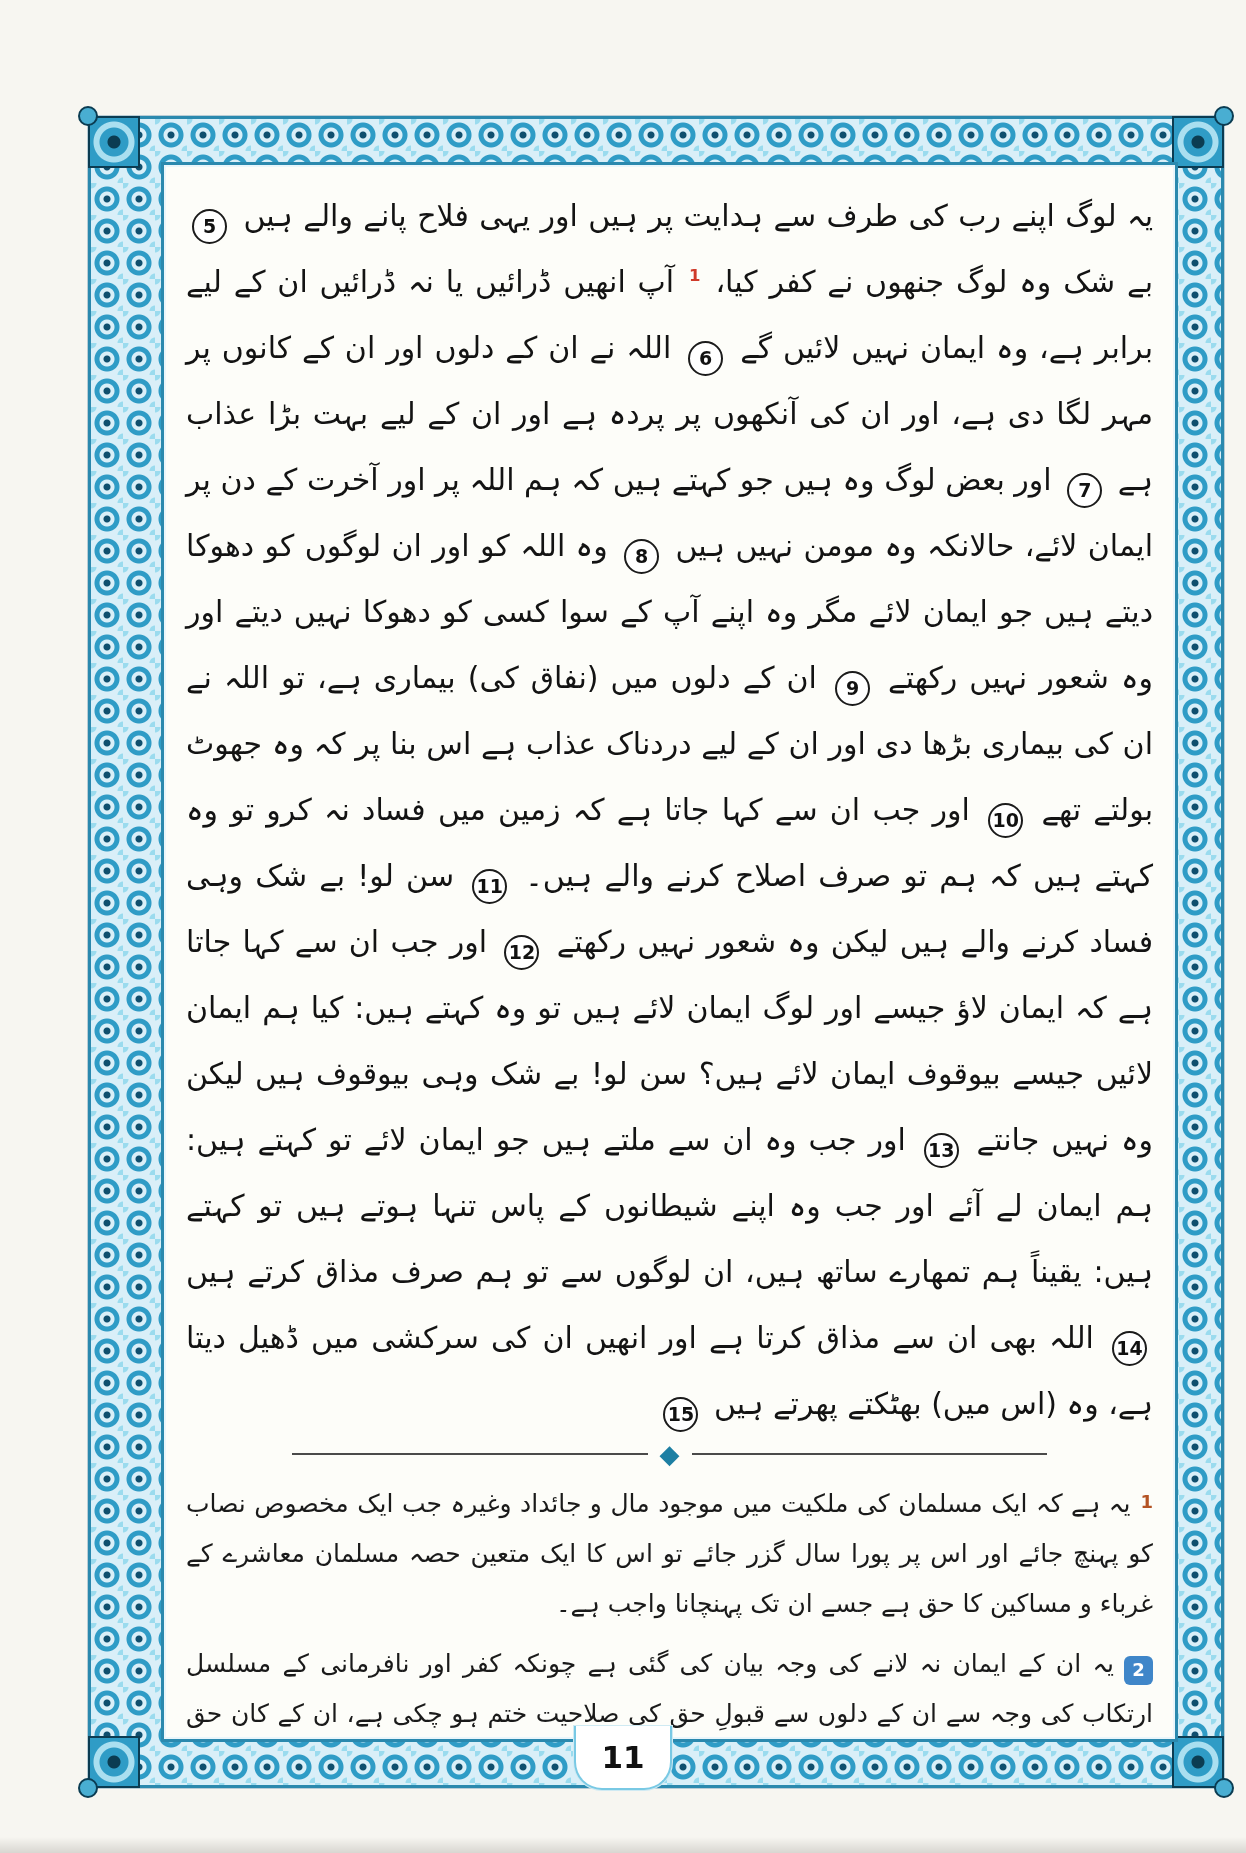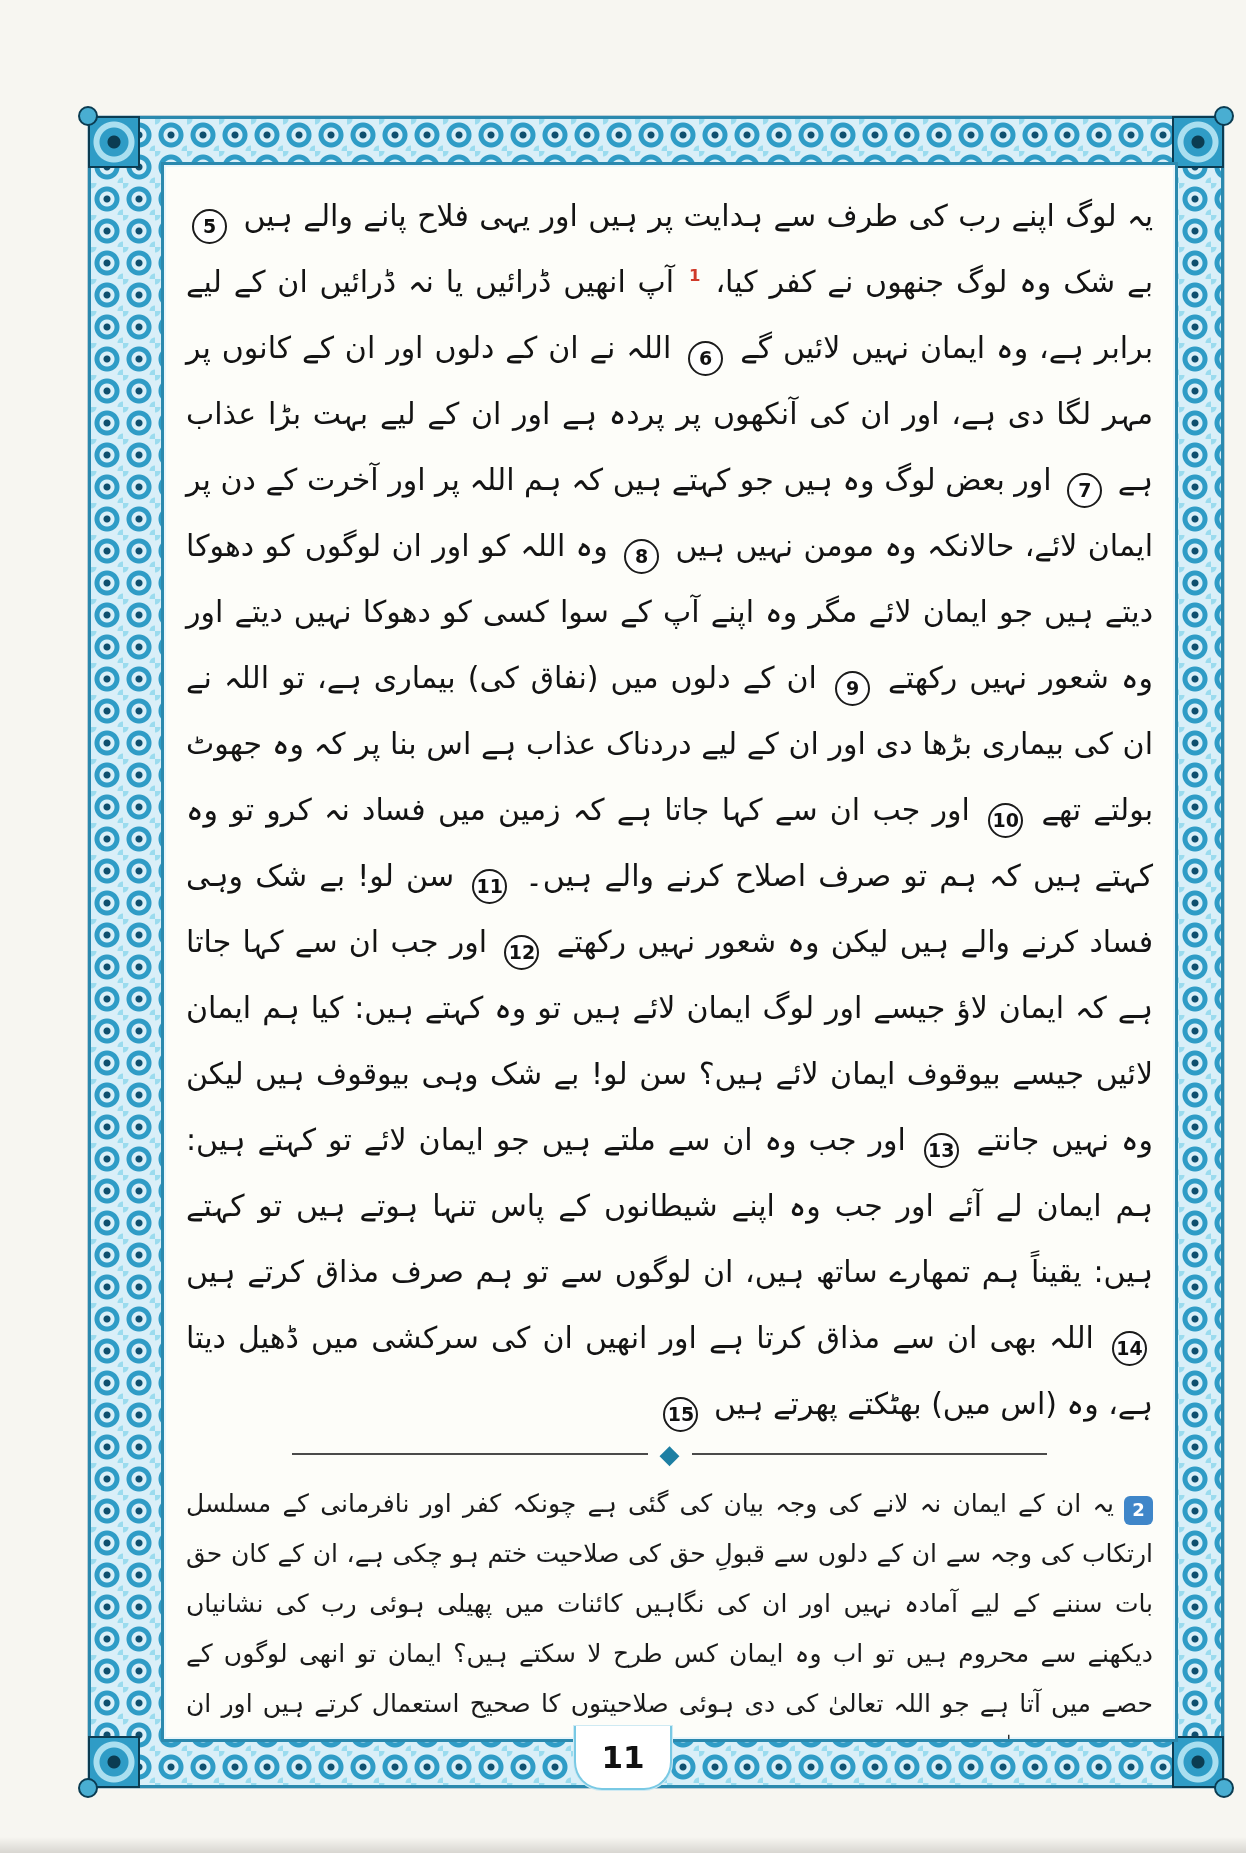--- a/index.html
+++ b/index.html
@@ -128,20 +128,21 @@
 
       <p class="main-text"> یہ لوگ اپنے رب کی طرف سے ہدایت پر ہیں اور یہی فلاح پانے والے ہیں <span class="verse-num">5</span> بے شک وہ لوگ جنھوں نے کفر کیا، <sup class="fn-sup">1</sup> آپ انھیں ڈرائیں یا نہ ڈرائیں ان کے لیے برابر ہے، وہ ایمان نہیں لائیں گے <span class="verse-num">6</span> اللہ نے ان کے دلوں اور ان کے کانوں پر مہر لگا دی ہے، اور ان کی آنکھوں پر پردہ ہے اور ان کے لیے بہت بڑا عذاب ہے <span class="verse-num">7</span> اور بعض لوگ وہ ہیں جو کہتے ہیں کہ ہم اللہ پر اور آخرت کے دن پر ایمان لائے، حالانکہ وہ مومن نہیں ہیں <span class="verse-num">8</span> وہ اللہ کو اور ان لوگوں کو دھوکا دیتے ہیں جو ایمان لائے مگر وہ اپنے آپ کے سوا کسی کو دھوکا نہیں دیتے اور وہ شعور نہیں رکھتے <span class="verse-num">9</span> ان کے دلوں میں (نفاق کی) بیماری ہے، تو اللہ نے ان کی بیماری بڑھا دی اور ان کے لیے دردناک عذاب ہے اس بنا پر کہ وہ جھوٹ بولتے تھے <span class="verse-num">10</span> اور جب ان سے کہا جاتا ہے کہ زمین میں فساد نہ کرو تو وہ کہتے ہیں کہ ہم تو صرف اصلاح کرنے والے ہیں۔ <span class="verse-num">11</span> سن لو! بے شک وہی فساد کرنے والے ہیں لیکن وہ شعور نہیں رکھتے <span class="verse-num">12</span> اور جب ان سے کہا جاتا ہے کہ ایمان لاؤ جیسے اور لوگ ایمان لائے ہیں تو وہ کہتے ہیں: کیا ہم ایمان لائیں جیسے بیوقوف ایمان لائے ہیں؟ سن لو! بے شک وہی بیوقوف ہیں لیکن وہ نہیں جانتے <span class="verse-num">13</span> اور جب وہ ان سے ملتے ہیں جو ایمان لائے تو کہتے ہیں: ہم ایمان لے آئے اور جب وہ اپنے شیطانوں کے پاس تنہا ہوتے ہیں تو کہتے ہیں: یقیناً ہم تمھارے ساتھ ہیں، ان لوگوں سے تو ہم صرف مذاق کرتے ہیں <span class="verse-num">14</span> اللہ بھی ان سے مذاق کرتا ہے اور انھیں ان کی سرکشی میں ڈھیل دیتا ہے، وہ (اس میں) بھٹکتے پھرتے ہیں <span class="verse-num">15</span></p>
 
       <div class="divider">
         <span class="line"></span>
         <span class="orn">◆</span>
         <span class="line"></span>
       </div>
 
       <div class="footnotes">
+          <p class="footnote"><span class="fn-marker plain">1</span>یہ ہے کہ ایک مسلمان کی ملکیت میں موجود مال و جائداد وغیرہ جب ایک مخصوص نصاب کو پہنچ جائے اور اس پر پورا سال گزر جائے تو اس کا ایک متعین حصہ مسلمان معاشرے کے غرباء و مساکین کا حق ہے جسے ان تک پہنچانا واجب ہے۔</p>
           <p class="footnote"><span class="fn-marker box">2</span>یہ ان کے ایمان نہ لانے کی وجہ بیان کی گئی ہے چونکہ کفر اور نافرمانی کے مسلسل ارتکاب کی وجہ سے ان کے دلوں سے قبولِ حق کی صلاحیت ختم ہو چکی ہے، ان کے کان حق بات سننے کے لیے آمادہ نہیں اور ان کی نگاہیں کائنات میں پھیلی ہوئی رب کی نشانیاں دیکھنے سے محروم ہیں تو اب وہ ایمان کس طرح لا سکتے ہیں؟ ایمان تو انھی لوگوں کے حصے میں آتا ہے جو اللہ تعالیٰ کی دی ہوئی صلاحیتوں کا صحیح استعمال کرتے ہیں اور ان سے معرفتِ الٰہی حاصل کرتے ہیں۔ مزید دیکھیں (سورۂ مطففین 14:83) اسی کیفیت کو قرآن نے “مہر لگ جانے” سے تعبیر فرمایا ہے جو ان کی مسلسل بد اعمالیوں کا منطقی نتیجہ ہے۔</p>
         </div>
 
     </div>
   </div>
 
   <div class="page-tab">
     <span>11</span>
   </div>
 

